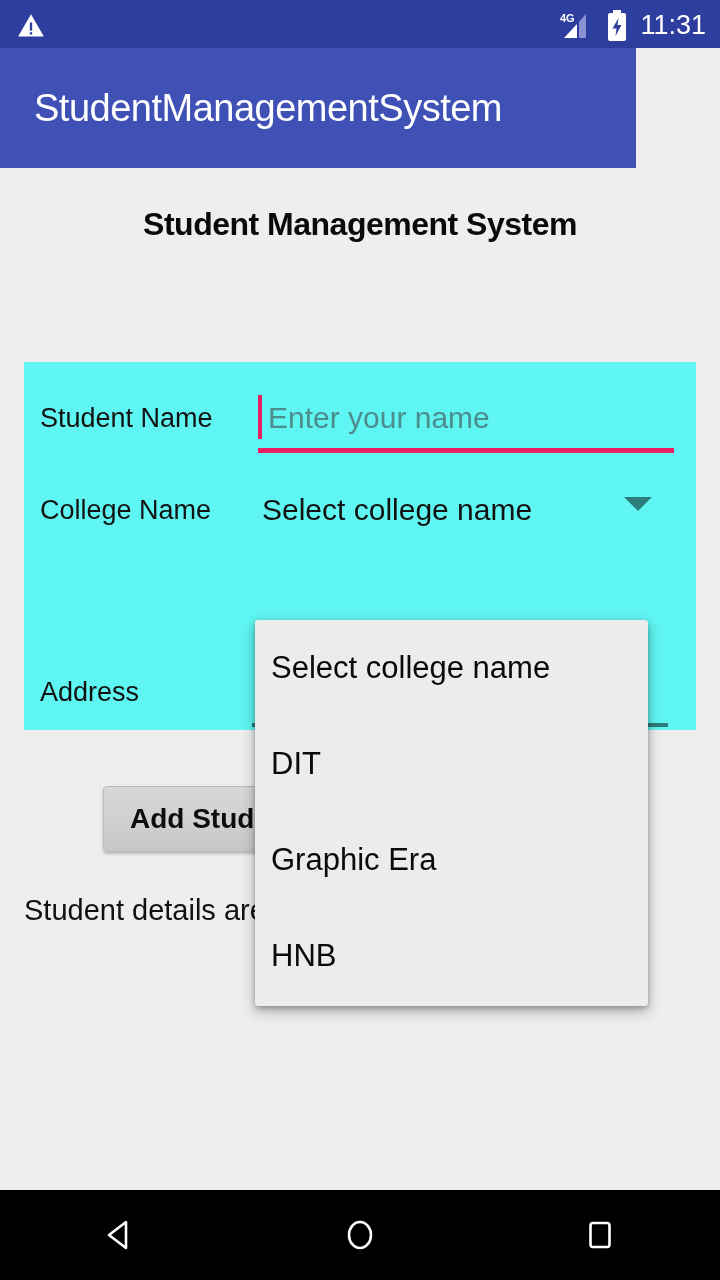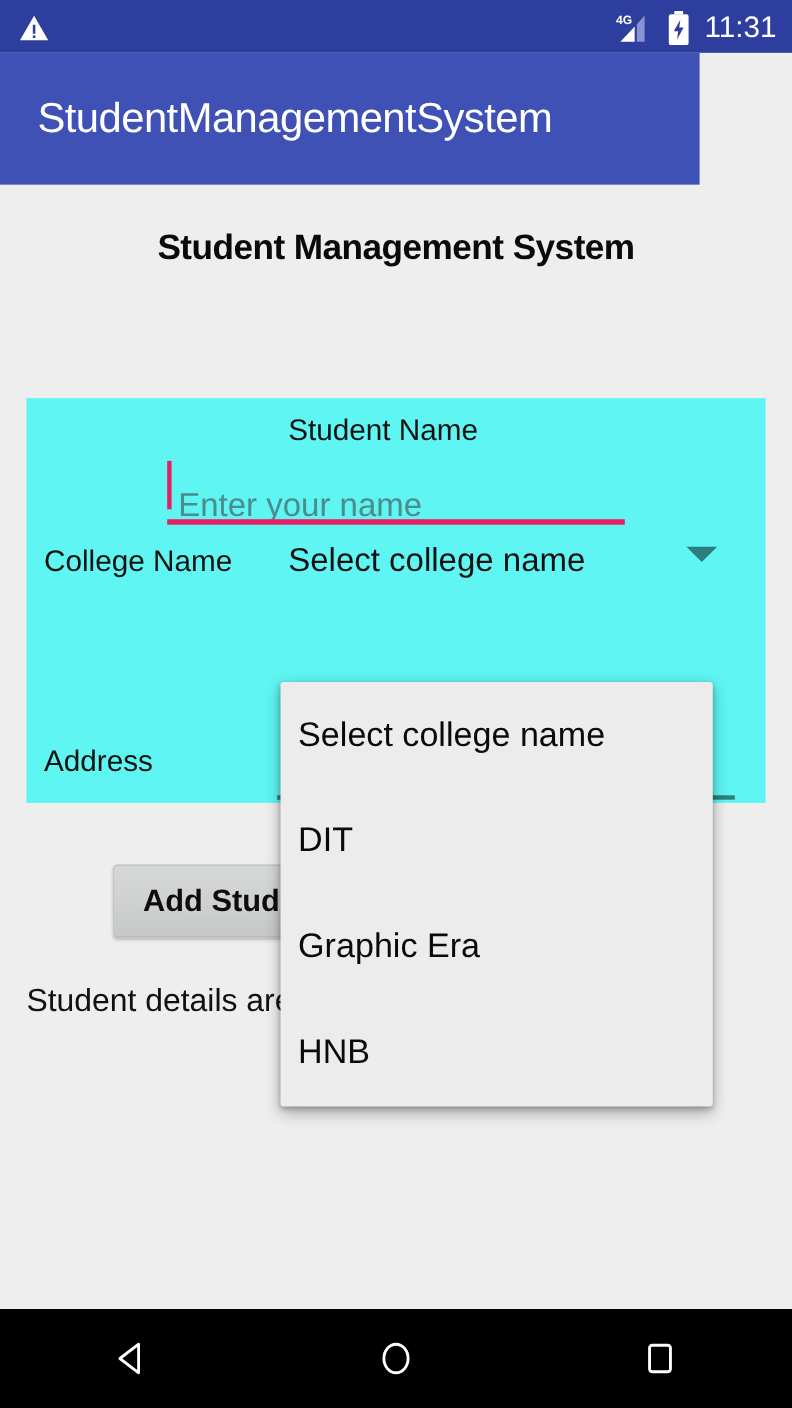--- a/index.html
+++ b/index.html
@@ -96,21 +96,21 @@
     background: #5FF5F2;
   }
 
   .form-row {
     position: absolute;
     left: 0;
     width: 672px;
     display: flex;
     align-items: center;
   }
-  .form-row-1 { top: 14px;  height: 84px; flex-direction: column; }
+  .form-row-1 { top: 14px;  height: 84px; }
   .form-row-2 { top: 106px; height: 84px; }
   .form-row-3 { top: 200px; height: 84px; }
   .form-row-4 { top: 292px; height: 76px; }
 
   .form-label {
     width: 228px;
     padding-left: 16px;
     font-size: 27px;
     color: #121212;
     font-weight: 400;
@@ -123,21 +123,22 @@
     display: flex;
     align-items: center;
   }
 
   
   .edit-text {
     position: relative;
     width: 416px;
     height: 70px;
     display: flex;
-    align-items: flex-end;
+    align-items: center;
+    margin-left: 6px;
   }
   .edit-caret {
     position: absolute;
     left: 0; top: 12px;
     width: 4px;
     height: 44px;
     background: #E91E63;
   }
   .edit-placeholder {
     font-size: 30px;

